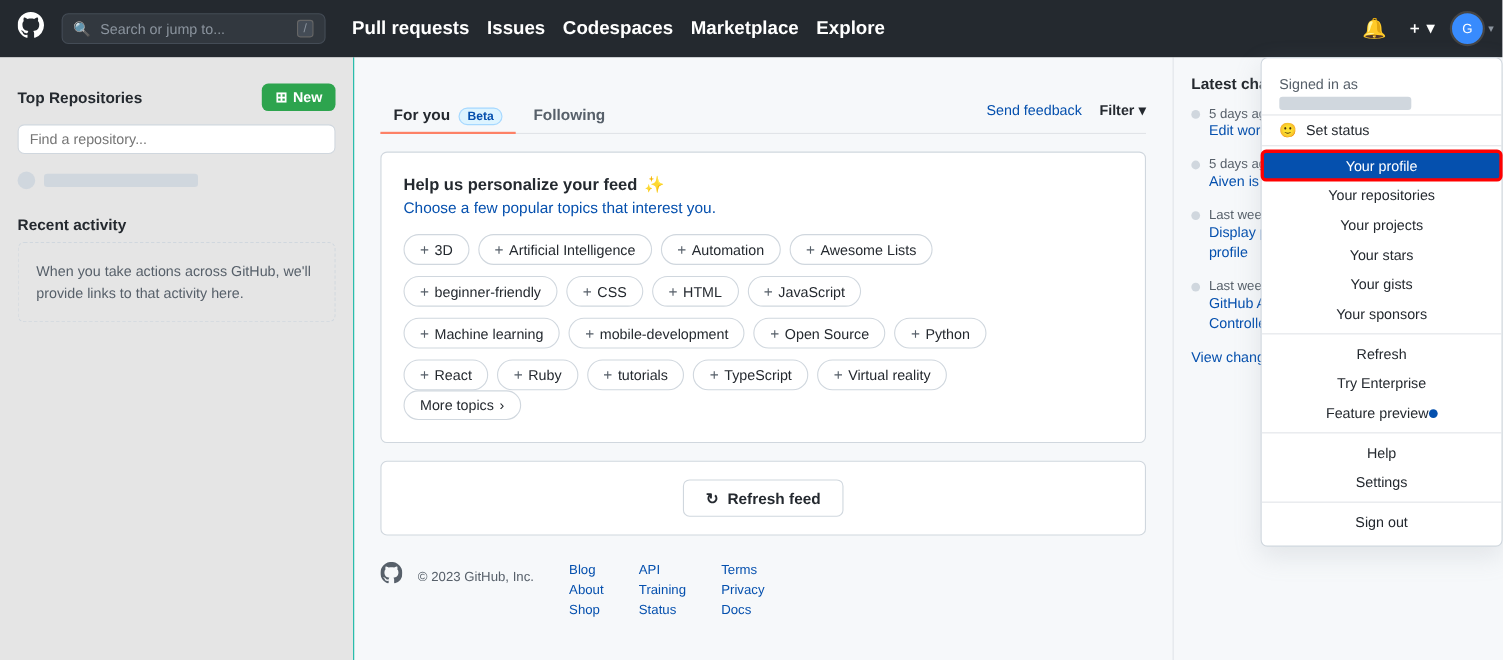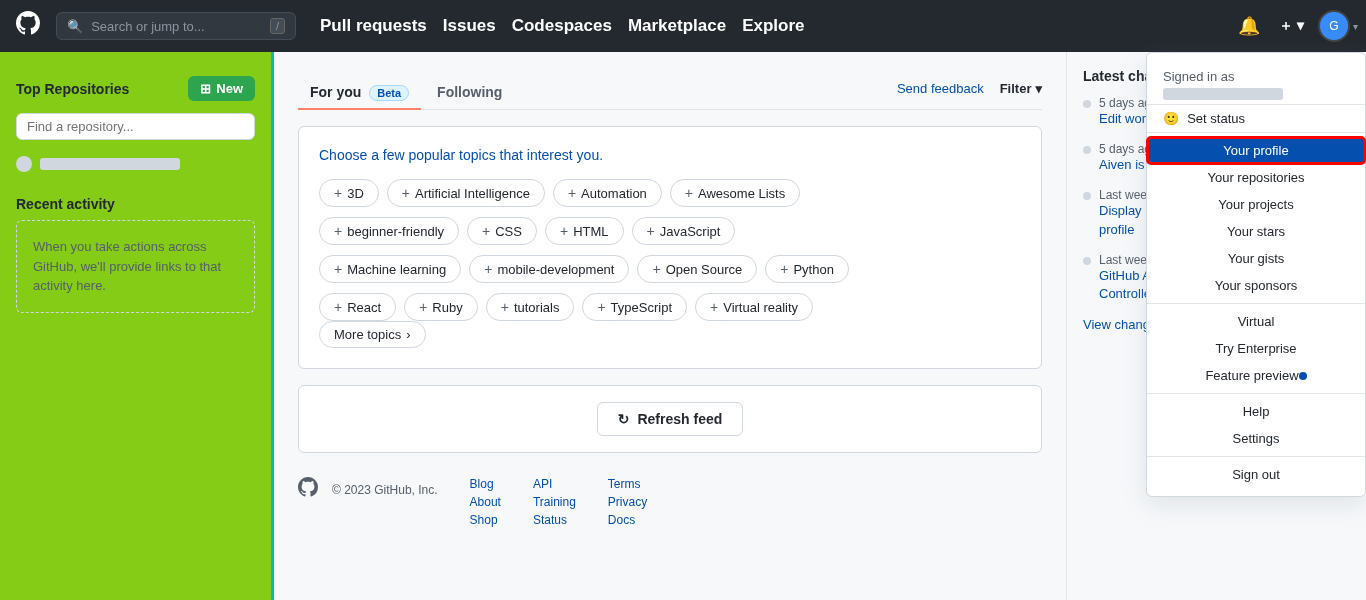--- a/index.html
+++ b/index.html
@@ -88,26 +88,26 @@
 
     
     .layout {
       display: flex;
       height: calc(600px - 52px);
       overflow: hidden;
     }
 
     
     .sidebar {
-      width: 274px;
+      width: 322px;
       flex-shrink: 0;
       padding: 24px 16px;
-      background: #84cc16;
+      background: #e5e5e5;
       overflow-y: auto;
-      border-right: 3px solid #14b8a6;
+      border-right: 1px solid #14b8a6;
     }
     .sidebar-top-repos {
       display: flex;
       align-items: center;
       justify-content: space-between;
       margin-bottom: 12px;
     }
     .sidebar-title { font-size: 14px; font-weight: 600; color: #24292f; }
     .btn-new {
       background: #2da44e;
@@ -158,21 +158,21 @@
       padding: 16px;
       color: #57606a;
       font-size: 13px;
       line-height: 1.5;
     }
 
     
     .main {
       flex: 1;
       overflow-y: auto;
-      padding: 24px 24px;
+      padding: 36px 24px;
     }
     .feed-tabs {
       display: flex;
       align-items: center;
       gap: 4px;
       margin-bottom: 16px;
       border-bottom: 1px solid #e1e4e8;
       padding-bottom: 0;
     }
     .feed-tab {
@@ -450,20 +450,24 @@
       <div class="feed-tab-right">
         <a class="send-feedback-link">Send feedback</a>
         <button class="filter-btn">
           <span>Filter</span>
           <span>▾</span>
         </button>
       </div>
     </div>
 
     <div class="feed-card">
+      <div class="feed-personalize-title">
+        <span>Help us personalize your feed</span>
+        <span>✨</span>
+      </div>
       <div class="feed-personalize-sub">
         <span>Choose a few popular topics that interest you.</span>
       </div>
       <div class="topic-tags" id="topic-tags-row1">
           <button class="topic-tag">
             <span class="plus">+</span>
             <span>3D</span>
           </button>
           <button class="topic-tag">
             <span class="plus">+</span>
@@ -635,21 +639,21 @@
     <span>Your stars</span>
   </div>
   <div class="dropdown-item">
     <span>Your gists</span>
   </div>
   <div class="dropdown-item">
     <span>Your sponsors</span>
   </div>
   <div class="dropdown-divider"></div>
   <div class="dropdown-item">
-    <span>Virtual</span>
+    <span>Refresh</span>
   </div>
   <div class="dropdown-item">
     <span>Try Enterprise</span>
   </div>
   <div class="dropdown-item">
     <span>Feature preview</span>
     <span class="dropdown-dot"></span>
   </div>
   <div class="dropdown-divider"></div>
   <div class="dropdown-item">

